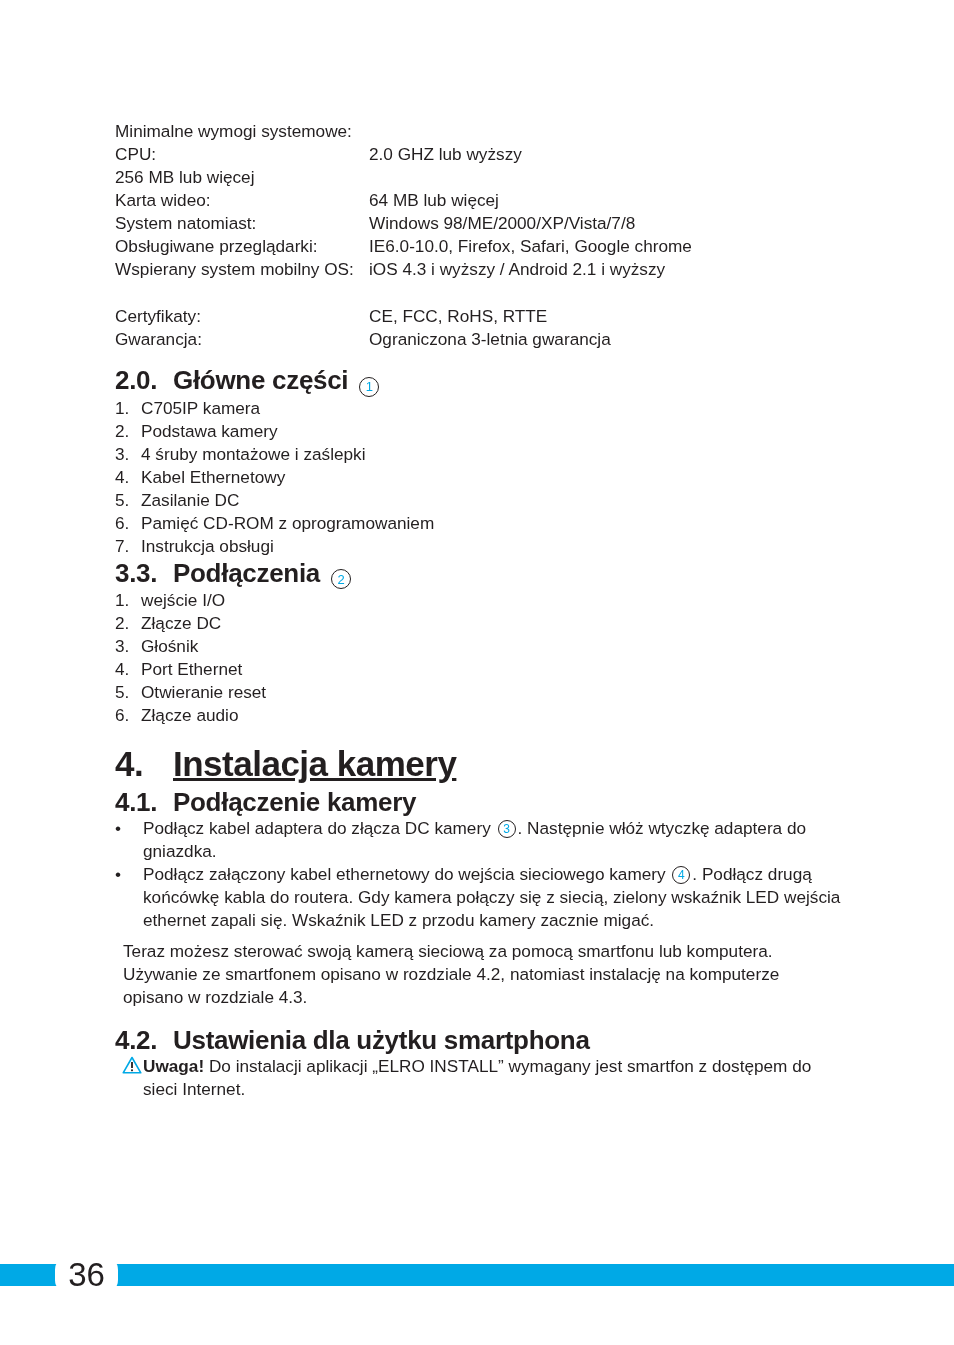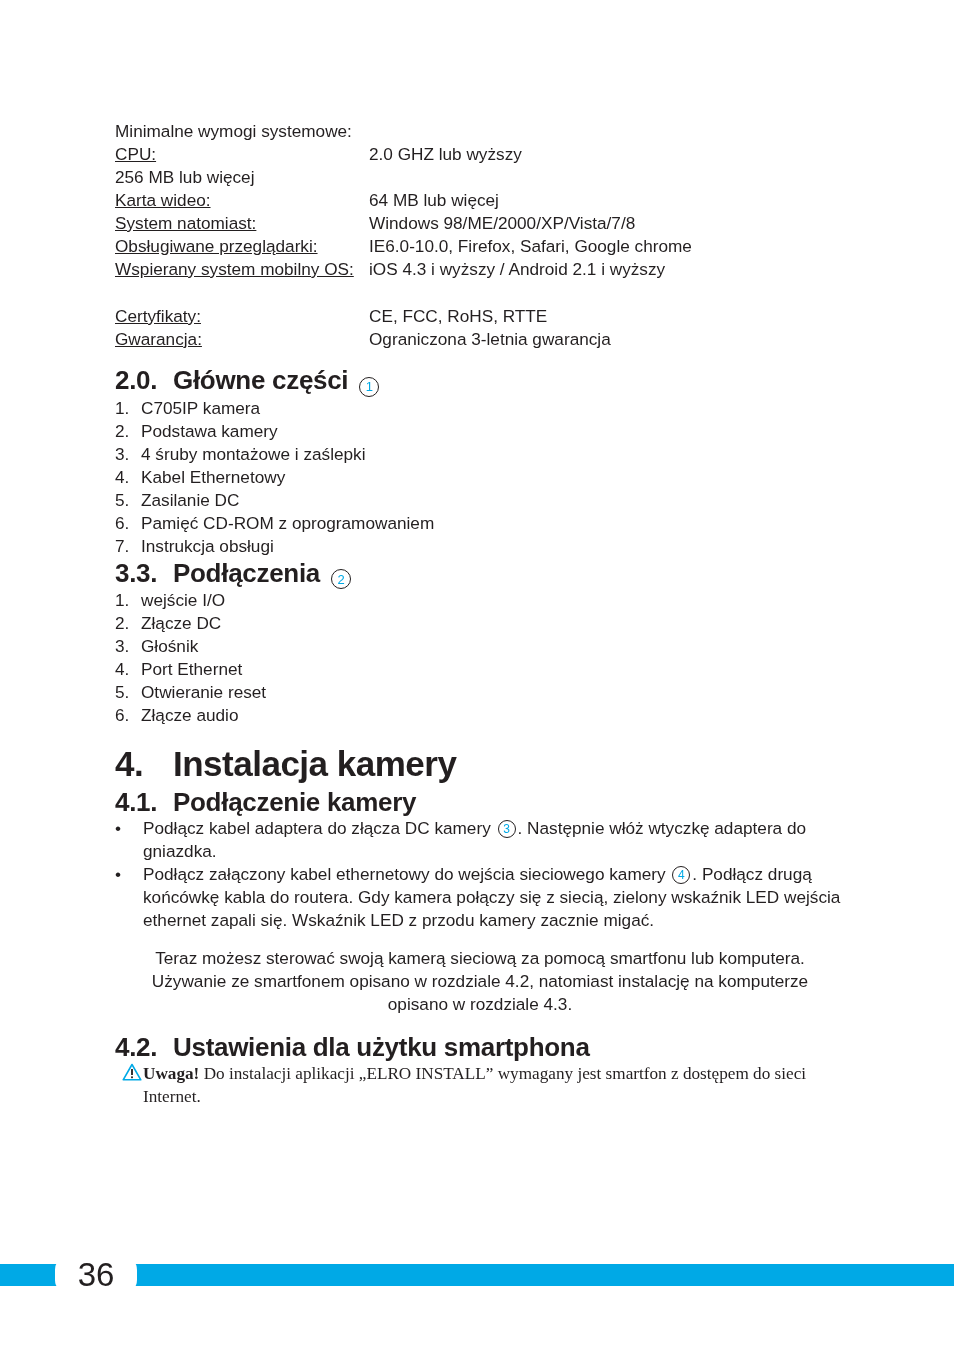--- a/index.html
+++ b/index.html
@@ -1,38 +1,38 @@
 <!DOCTYPE html>
 <html><head>
 <meta charset="utf-8">
 <style>
   html, body { margin:0; padding:0; background:#ffffff; }
   body { width:954px; height:1345px; position:relative; overflow:hidden;
          font-family:"Liberation Sans", sans-serif; color:#231f20; }
   .page { position:absolute; left:115px; top:120px; width:730px; font-size:17.2px; line-height:23px; }
   .spec-row { display:flex; height:23px; white-space:nowrap; }
-  .spec-label { width:254px; flex:none;text-decoration:underline; }
+  .spec-label { width:254px; flex:none; }
   .gap { height:24px; }
   h2.sec { font-size:26px; font-weight:bold; margin:0; line-height:30px; white-space:nowrap; letter-spacing:-0.3px; }
   h2.sec .num { display:inline-block; width:58px; }
-  h1.chap { font-size:35px; font-weight:bold; margin:0; line-height:46px; white-space:nowrap; letter-spacing:-0.5px; }
+  h1.chap { font-size:35px; font-weight:bold; margin:0; line-height:46px; white-space:nowrap; letter-spacing:-0.5px;text-decoration:underline; }
   h1.chap .num { display:inline-block; width:58px; }
   .ol-item { display:flex; height:23px; white-space:nowrap; }
   .ol-num { width:26px; flex:none; }
   .circ { display:inline-flex; align-items:center; justify-content:center; width:18px; height:18px;
           border:1.6px solid #231f20; border-radius:50%; color:#00a9e6; font-size:12px; font-weight:normal;
           line-height:1; vertical-align:middle; box-sizing:border-box; margin:0 2px; }
   h2 .circ { width:20px; height:20px; font-size:13px; vertical-align:-2px; margin-left:4px; }
   .bullet { display:flex; }
   .bullet .dot { width:28px; flex:none; text-indent:0; }
   .bullet .txt { flex:1; }
-  p { margin:15px;text-align:center; }
+  p { margin:8px; }
   .warn-icon { display:inline-block; vertical-align:-2px; width:20px; height:18px; margin-left:-8px; margin-right:1px; }
   .footer-bar { position:absolute; left:0; top:1264px; width:954px; height:22px; background:#00a9e6; }
-  .footer-num { position:absolute; left:55px; top:1256px; width:82px; height:38px; background:#ffffff;
+  .footer-num { position:absolute; left:55px; top:1256px; width:63px; height:38px; background:#ffffff;
                 border-radius:14px; font-size:33px; line-height:38px; text-align:center; color:#231f20; }
 </style>
 </head>
 <body>
 
 <div class="page">
 
   <div>
     <div>Minimalne wymogi systemowe:</div>
     <div class="spec-row">
@@ -150,21 +150,21 @@
     <div class="bullet">
       <span class="dot">•</span>
       <span class="txt"><span>Podłącz załączony kabel ethernetowy do wejścia sieciowego kamery</span> <span class="circ">4</span><span>. Podłącz drugą końcówkę kabla do routera. Gdy kamera połączy się z siecią, zielony wskaźnik LED wejścia ethernet zapali się. Wskaźnik LED z przodu kamery zacznie migać.</span></span>
     </div>
     <p>Teraz możesz sterować swoją kamerą sieciową za pomocą smartfonu lub komputera. Używanie ze smartfonem opisano w rozdziale 4.2, natomiast instalację na komputerze opisano w rozdziale 4.3.</p>
   </div>
 
   <h2 class="sec" style="margin-top:16px;">
     <span class="num">4.2.</span><span>Ustawienia dla użytku smartphona</span>
   </h2>
-  <div style="padding-left:28px;text-indent:-28px;font-family:Liberation Serif, serif;">
+  <div style="padding-left:28px;text-indent:-28px;">
     <span style="display:inline-block;width:28px;text-indent:0;text-align:right;">
       <svg class="warn-icon" viewBox="0 0 20 18">
         <path d="M10 1.5 L18.8 16.8 L1.2 16.8 Z" fill="none" stroke="#00a9e6" stroke-width="1.6" stroke-linejoin="round"></path>
         <rect x="9.1" y="6" width="1.8" height="6" fill="#231f20"></rect>
         <rect x="9.1" y="13.4" width="1.8" height="1.8" fill="#231f20"></rect>
       </svg></span><b>Uwaga!</b><span> Do instalacji aplikacji „ELRO INSTALL” wymagany jest smartfon z dostępem do sieci Internet.</span>
   </div>
   <div class="gap"></div>
 </div>
 

